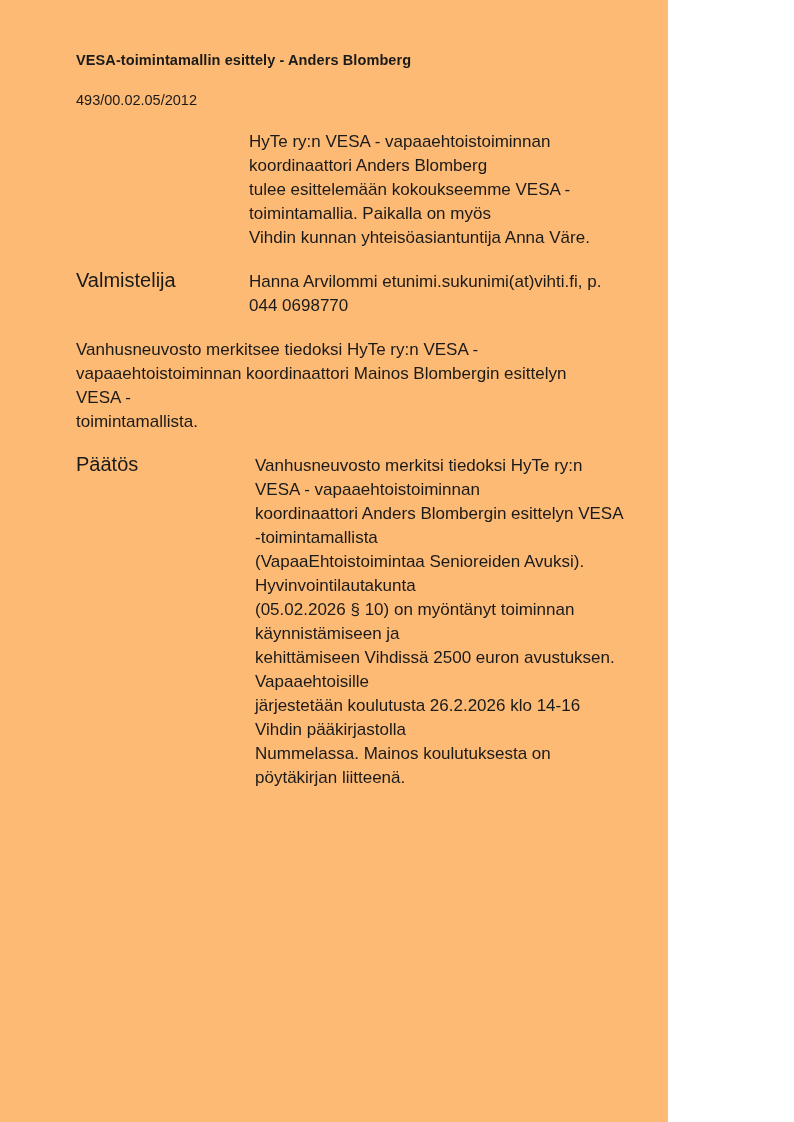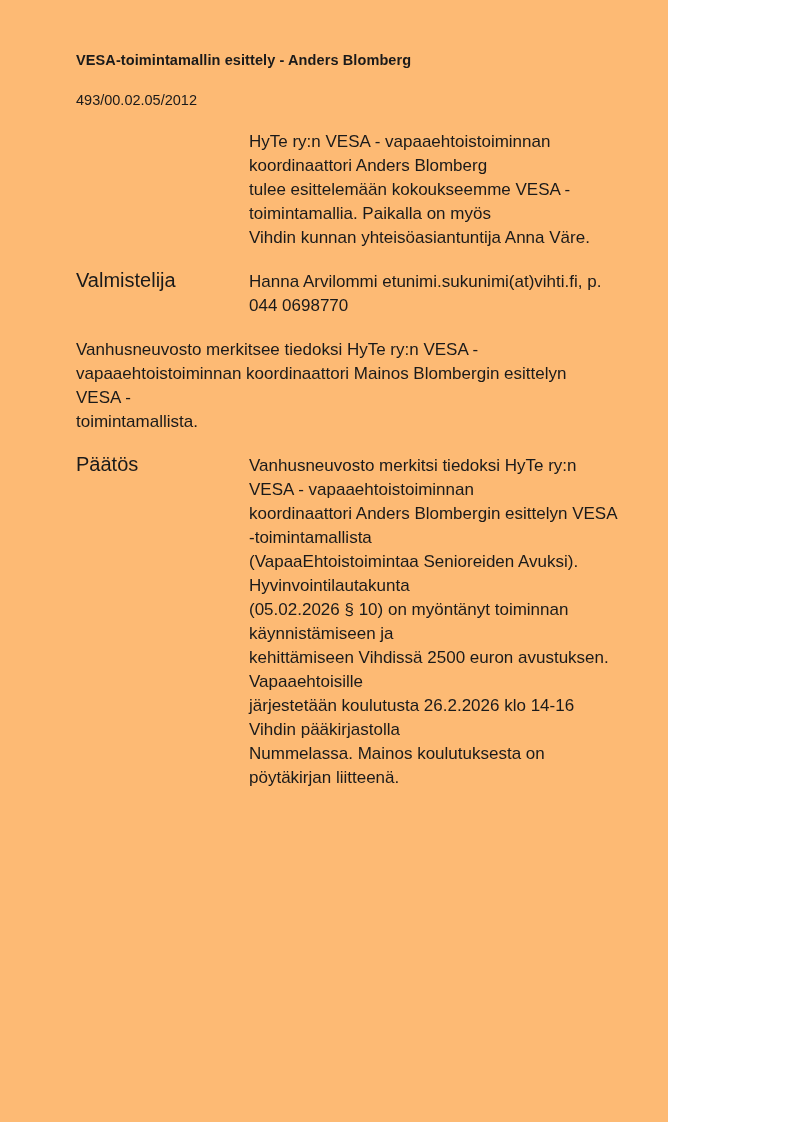--- a/index.html
+++ b/index.html
@@ -37,20 +37,21 @@
     line-height: 20px;
     white-space: pre-line;
   }
   .row {
     display: flex;
     flex-direction: row;
     margin: 0 0 20px 0;
   }
   .row:last-child {
     margin-bottom: 0;
+    gap: 6px;
   }
   .label-col {
     flex: 0 0 173px;
     font-size: 20px;
     line-height: 20px;
   }
   .content-col {
     flex: 1 1 auto;
     max-width: 500px;
     font-size: 17px;

